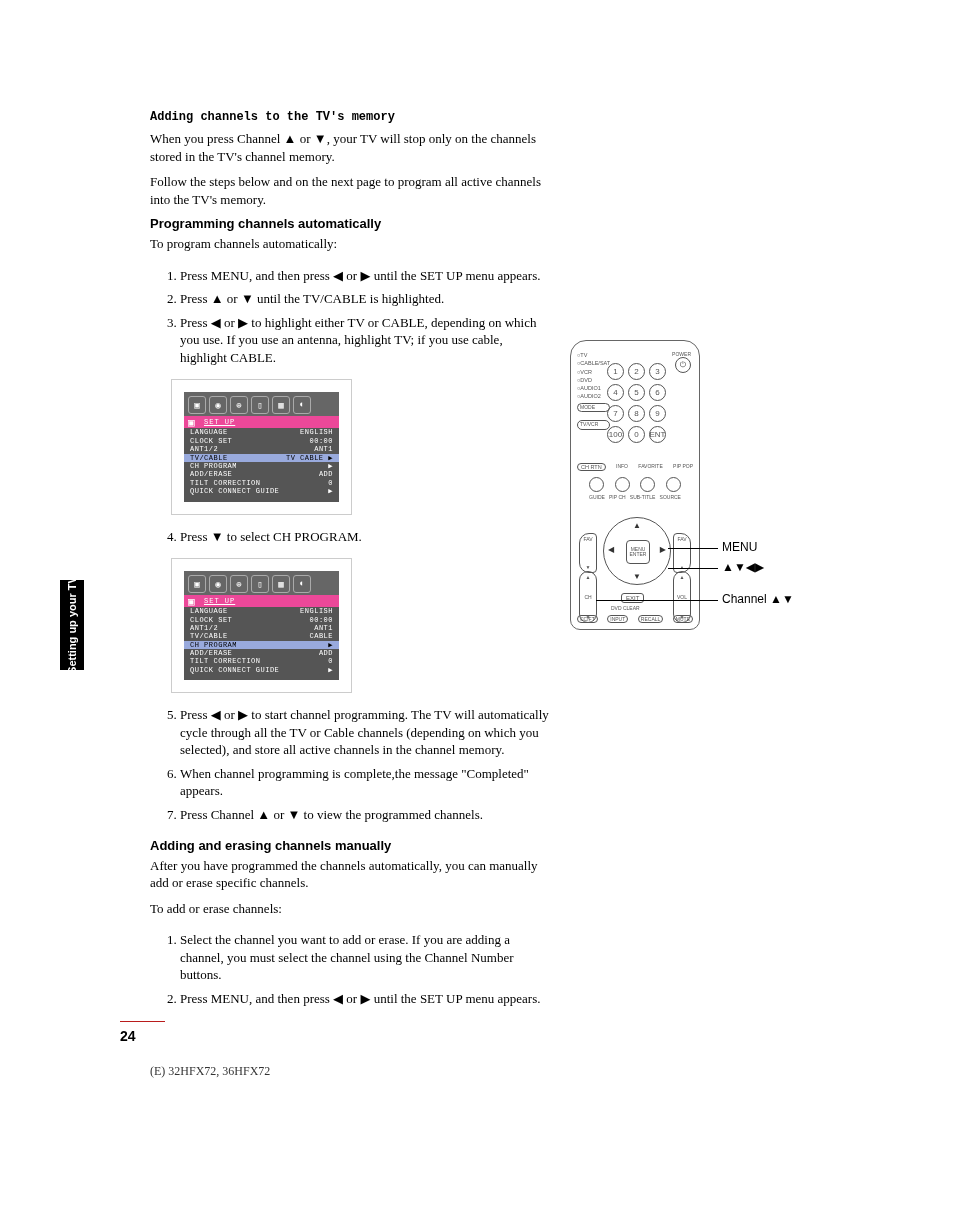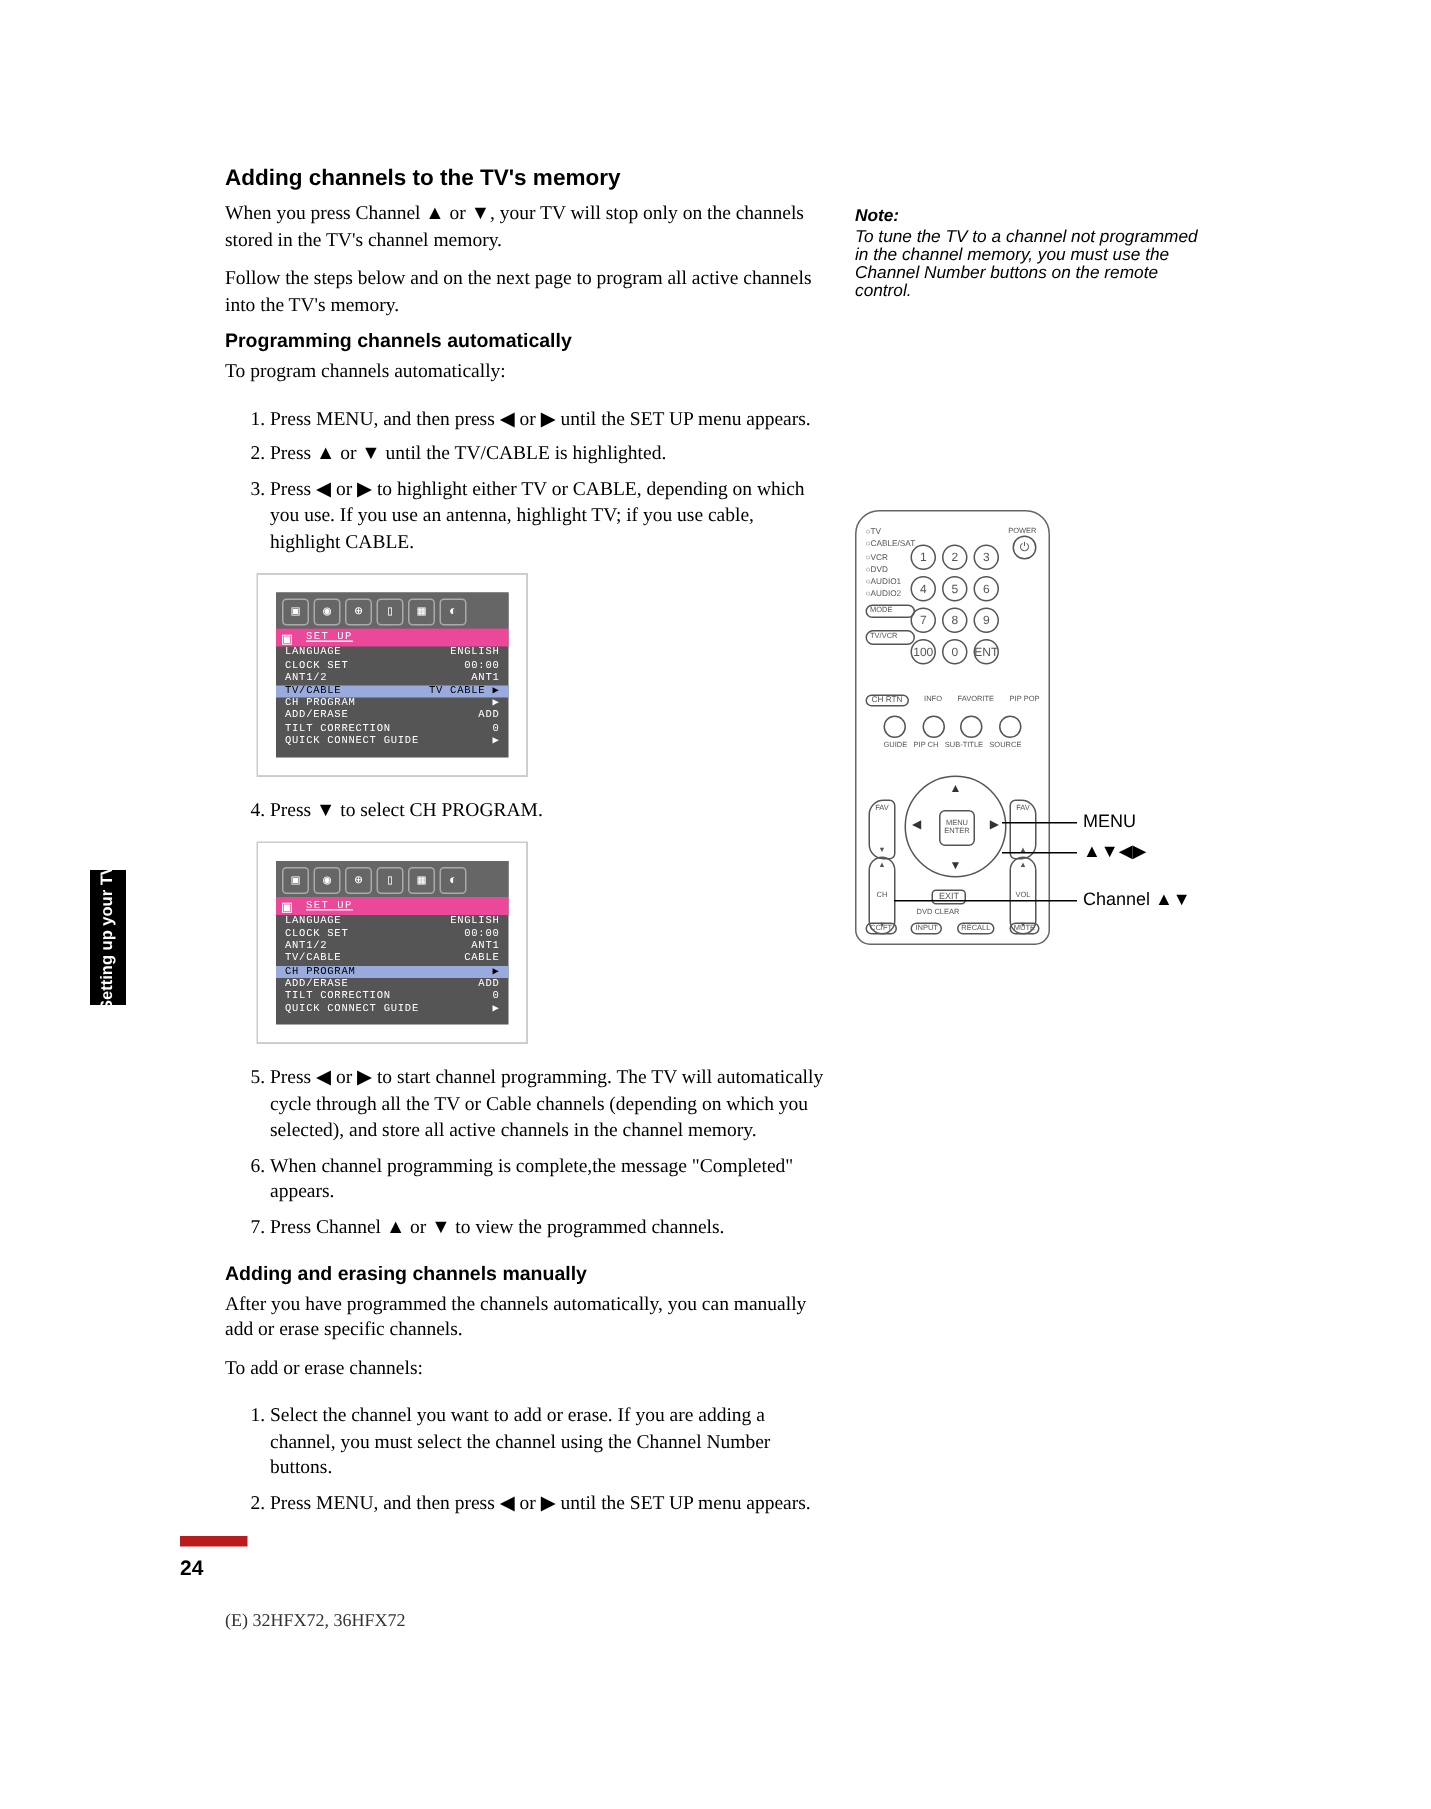--- a/index.html
+++ b/index.html
@@ -35,23 +35,23 @@
     white-space: nowrap;
     text-align: center;
     line-height: 1.1;
   }
   .content {
     margin-left: 90px;
     width: 700px;
     position: relative;
   }
   h2 {
-    font-family: Liberation Sans, sans-serif;
+    font-family: Liberation Mono, monospace;
     font-weight: 900;
-    font-size: 15px;
+    font-size: 12px;
     margin: 10px 0 6px 0;
   }
   h3 {
     font-family: Arial, Helvetica, sans-serif;
     font-weight: 900;
     font-size: 13px;
     margin: 8px 0 4px 0;
   }
   p {
     margin: 4px 0 8px 0;
@@ -304,21 +304,21 @@
     position: absolute;
     font-family: Arial, sans-serif;
     font-size: 12px;
     color: #000;
   }
   .page-num {
     font-family: Arial, Helvetica, sans-serif;
     font-weight: bold;
     font-size: 14px;
     margin-left: 0px;
-    border-top: 7px solid #b91c1c;
+    border-top: 1px solid #b91c1c;
     padding-top: 6px;
     width: 45px;
   }
   .footer {
     margin-left: 90px;
     margin-top: 20px;
     font-size: 12px;
     color: #333;
   }
 </style>
@@ -327,24 +327,20 @@
 
 <div class="page">
   <div class="side-tab">
     <div class="side-tab-inner">Setting up
 your TV</div>
   </div>
 
   <div class="content">
     <h2>Adding channels to the TV's memory</h2>
 
-    <div class="note-col">
-      <div class="note-head">Note:</div>
-      <div>To tune the TV to a channel not programmed in the channel memory, you must use the Channel Number buttons on the remote control.</div>
-    </div>
 
     <div class="main-col">
       <p>When you press Channel ▲ or ▼, your TV will stop only on the channels stored in the TV's channel memory.</p>
       <p>Follow the steps below and on the next page to program all active channels into the TV's memory.</p>
 
       <h3>Programming channels automatically</h3>
       <p>To program channels automatically:</p>
 
       <ol>
         <li>Press MENU, and then press ◀ or ▶ until the SET UP menu appears.</li>

